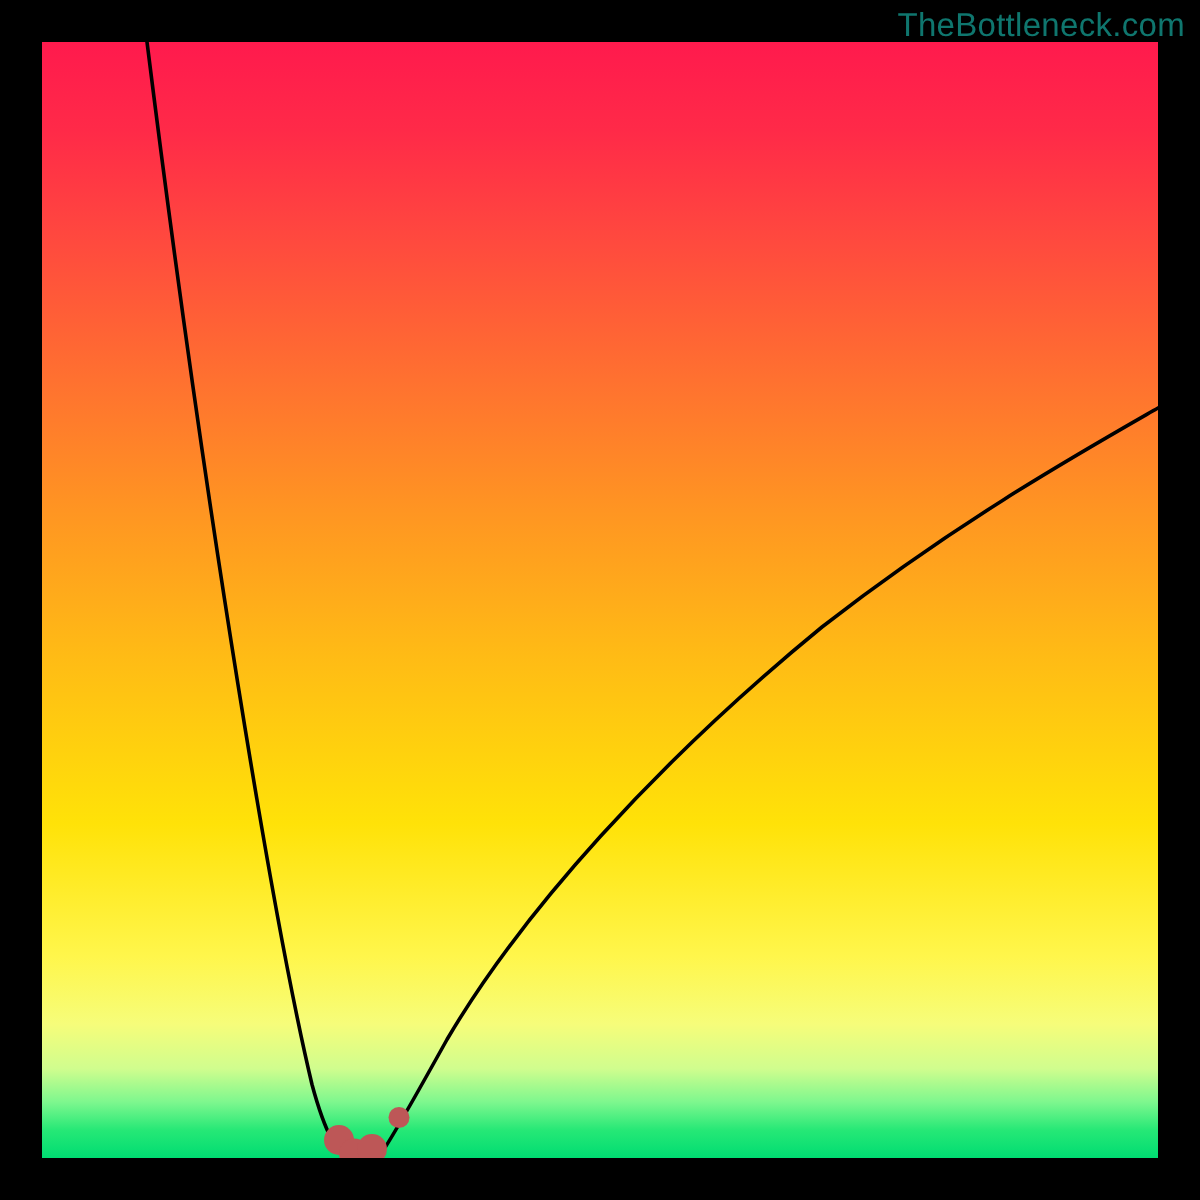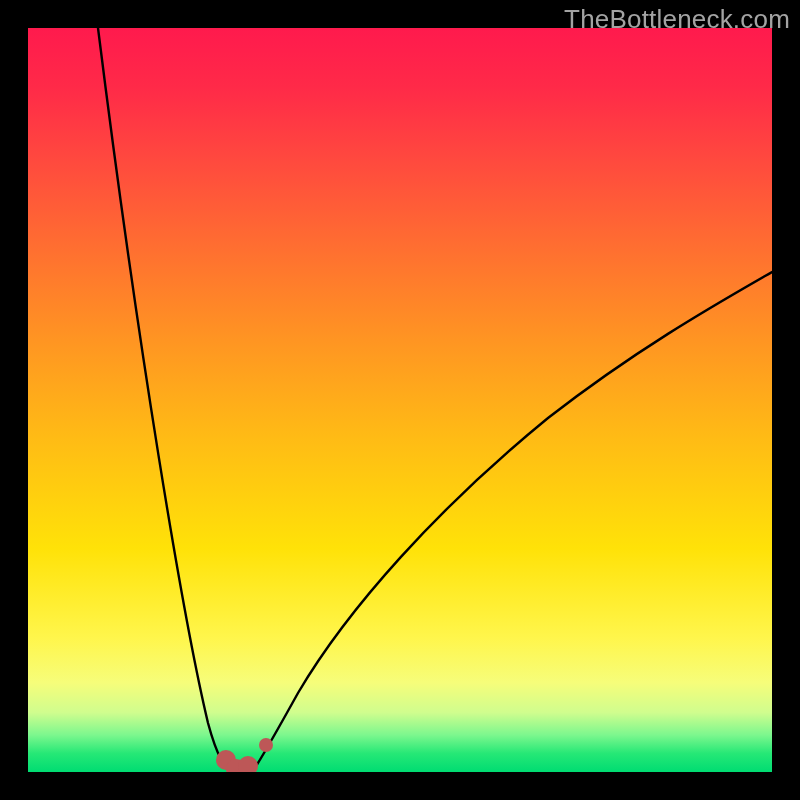--- a/index.html
+++ b/index.html
@@ -45,22 +45,22 @@
     position: absolute;
     left: 0;
     top: 0;
     width: 744px;
     height: 744px;
   }
   .watermark {
     position: absolute;
     top: 4px;
     right: 10px;
-    color: #a3a3a3;
-    font-size: 26px;
+    color: #0f766e;
+    font-size: 22px;
     letter-spacing: 0.2px;
     user-select: none;
     text-align: center;
   }
 </style>
 </head>
 <body>
 
 <div class="watermark">TheBottleneck.com</div>
 

